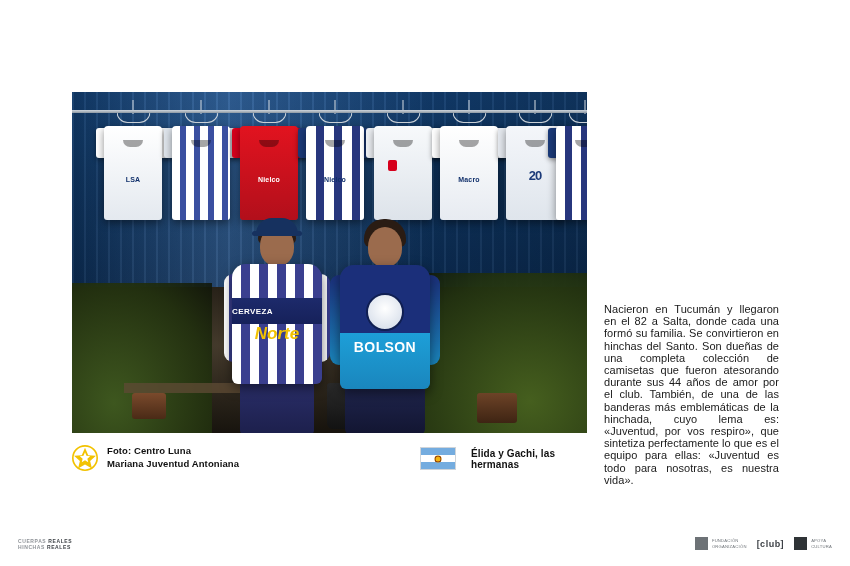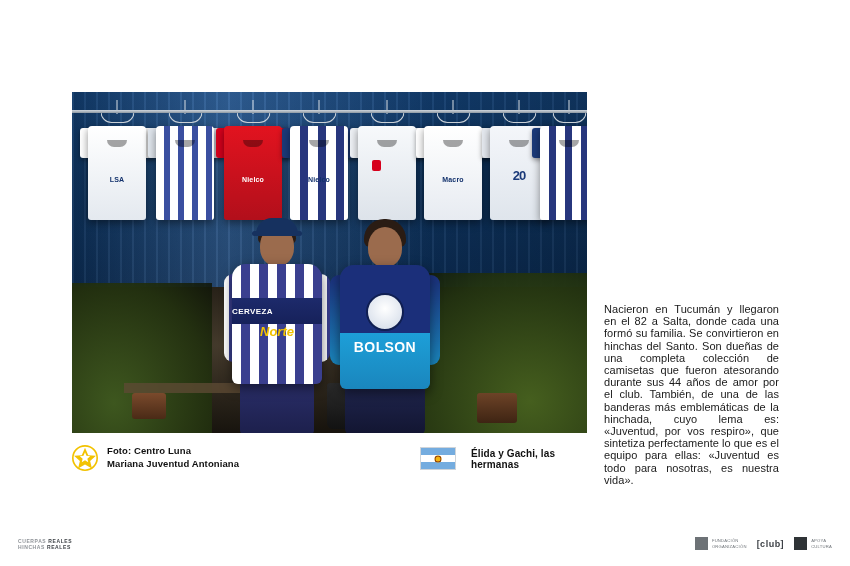--- a/index.html
+++ b/index.html
@@ -85,21 +85,21 @@
     background: linear-gradient(180deg,#7a4a2c,#4a2a16); border-radius: 3px;
   }
   .interior .pot2 {
     position: absolute; right: 70px; bottom: 10px; width: 40px; height: 30px;
     background: linear-gradient(180deg,#6d4327,#3e2413); border-radius: 3px;
   }
 
   
   .shirts {
     position: absolute;
-    left: 0; right: 0;
+    left: 16px; right: 0;
     top: 20px;
     height: 150px;
     z-index: 3;
     padding-left: 20px;
   }
   .shirt {
     position: absolute;
     top: 0;
     width: 74px;
     height: 108px;
@@ -179,21 +179,21 @@
       repeating-linear-gradient(90deg,#ffffff 0 9px,#3a3f8f 9px 18px);
   }
   #pA .band {
     position:absolute; left:0; right:0; top: 34px; height: 26px;
     background: linear-gradient(180deg,#1d2a6b,#16215a);
     display:flex; align-items:center; justify-content:flex-start;
   }
   #pA .band span { color:#fff; font-size:8px; font-weight:bold; letter-spacing:.4px;}
   #pA .norte {
     position:absolute; left:0; right:0; top: 60px; text-align:center;
-    color:#f2c200; font-size: 13px; font-weight: bold; font-style: italic;
+    color:#f2c200; font-size: 17px; font-weight: bold; font-style: italic;
   }
   #pA .legs { position:absolute; left:50%; transform:translateX(-50%); top:160px; width: 74px; height: 58px; background: linear-gradient(180deg,#2b2f6b,#1c1f4b); border-radius: 6px;}
   #pA .armL { left: 2px; top: 56px; height: 88px; background: repeating-linear-gradient(90deg,#ffffff 0 5px,#3a3f8f 5px 10px); }
   #pA .armR { right: 2px; top: 56px; height: 88px; background: repeating-linear-gradient(90deg,#ffffff 0 5px,#3a3f8f 5px 10px); }
 
   
   #pB { left: 104px; width: 118px; height: 218px; }
   #pB .hair { top: 4px; width: 42px; height: 28px;}
   #pB .head { top: 12px; }
   #pB .torso {

